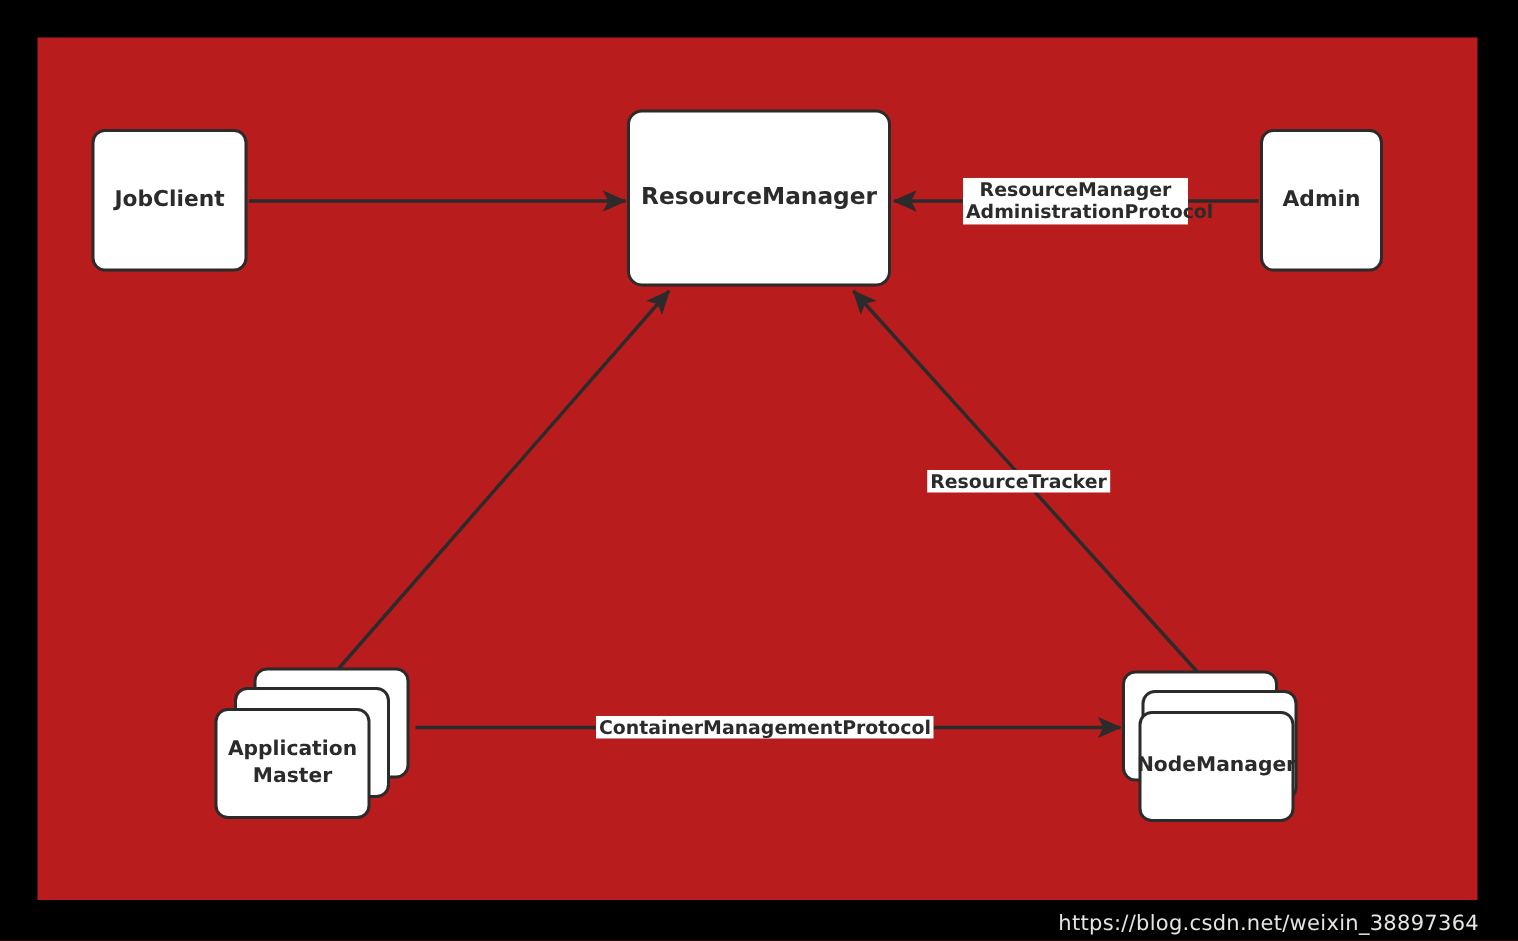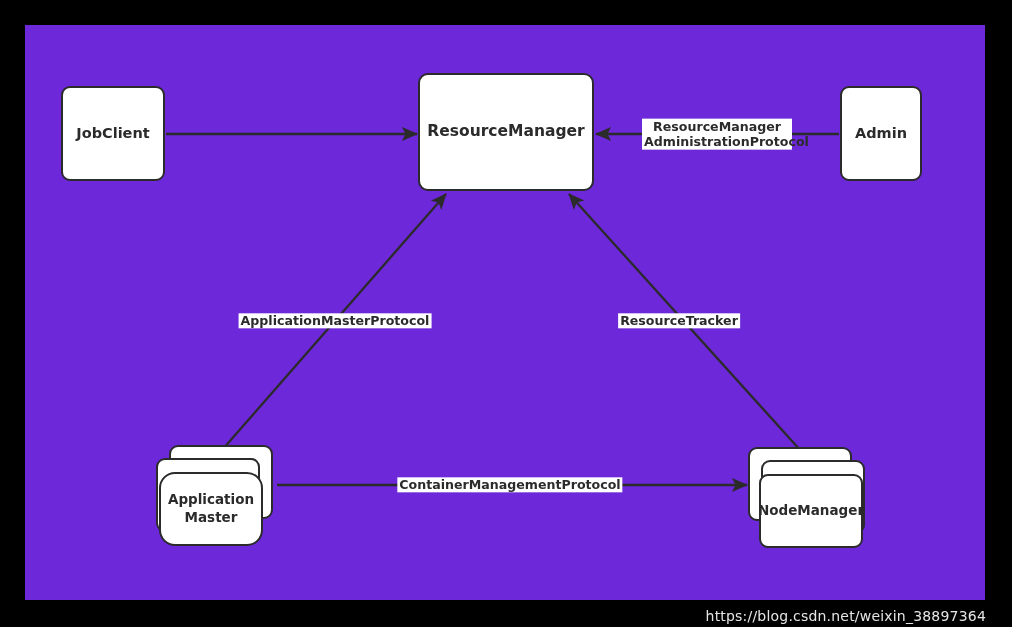--- a/index.html
+++ b/index.html
@@ -12,21 +12,21 @@
     position: relative;
     overflow: hidden;
     font-family: "DejaVu Sans", "Liberation Sans", sans-serif;
   }
 
   
   #canvas {
     position: absolute;
     left: 25px; top: 25px;
     width: 960px; height: 575px;
-    background: #6d28d9;
+    background: #b91c1c;
   }
 
   
   #wires {
     position: absolute;
     left: 0; top: 0;
     width: 960px; height: 575px;
     overflow: visible;
   }
 
@@ -78,21 +78,21 @@
     line-height: 1.3;
     z-index: 3;
   }
   .stack .layer.mid  { z-index: 2; }
   .stack .layer.back { z-index: 1; }
 
   
   #node-appmaster { left: 118px; top: 420px; width: 134px; height: 105px; }
   #node-appmaster .back  { left: 26px; top: 0px;  }
   #node-appmaster .mid   { left: 13px; top: 13px; }
-  #node-appmaster .front { left: 16px;  top: 27px; border-radius: 16px; }
+  #node-appmaster .front { left: 0px;  top: 27px; }
 
   
   #node-nodemanager { left: 723px; top: 422px; width: 134px; height: 105px; }
   #node-nodemanager .back  { left: 0px;  top: 0px;  }
   #node-nodemanager .mid   { left: 13px; top: 13px; }
   #node-nodemanager .front { left: 11px; top: 27px; }
 
   
   .edge-label {
     position: absolute;
@@ -175,21 +175,20 @@
       <span class="nlabel">NodeManager</span>
     </div>
   </div>
 
 
   <div class="edge-label" id="lbl-rmadmin">
     <span>ResourceManager</span><br>
     <span>AdministrationProtocol</span>
   </div>
 
-  <div class="edge-label" id="lbl-appmaster">ApplicationMasterProtocol</div>
 
   <div class="edge-label" id="lbl-restracker">ResourceTracker</div>
 
   <div class="edge-label" id="lbl-container">ContainerManagementProtocol</div>
 
 </div>
 
 <div id="watermark">https://blog.csdn.net/weixin_38897364</div>
 
 </body></html>

